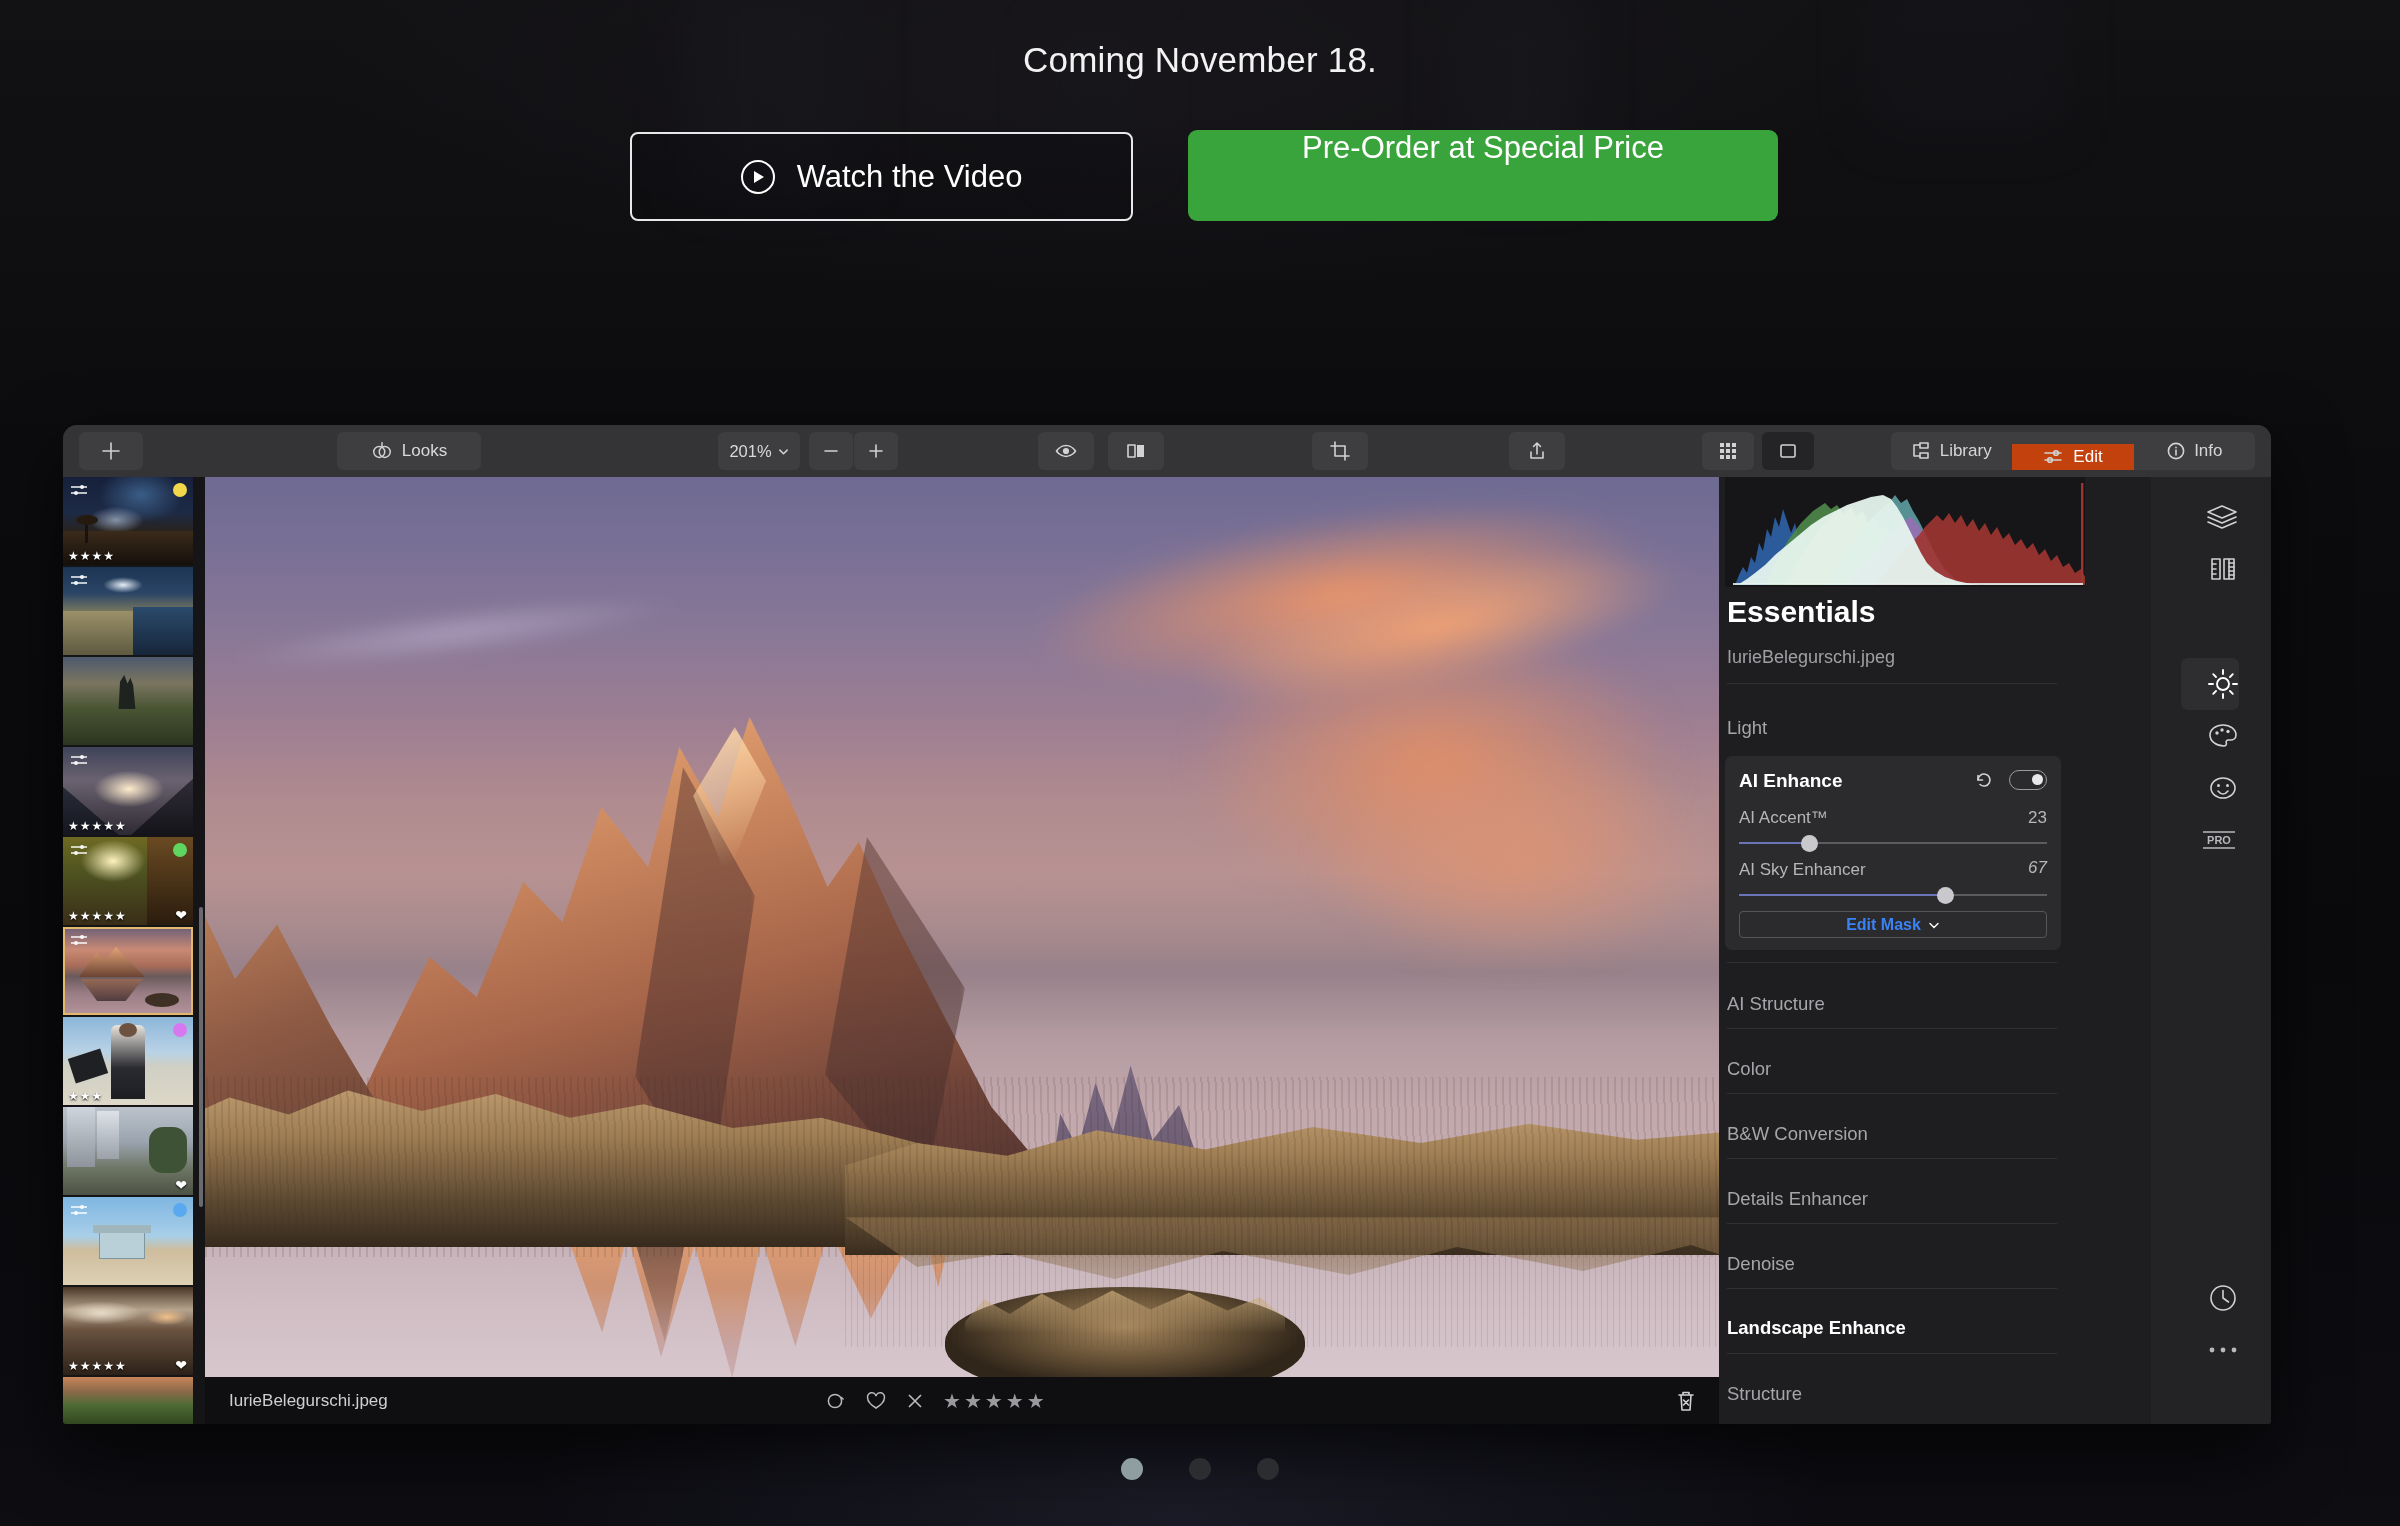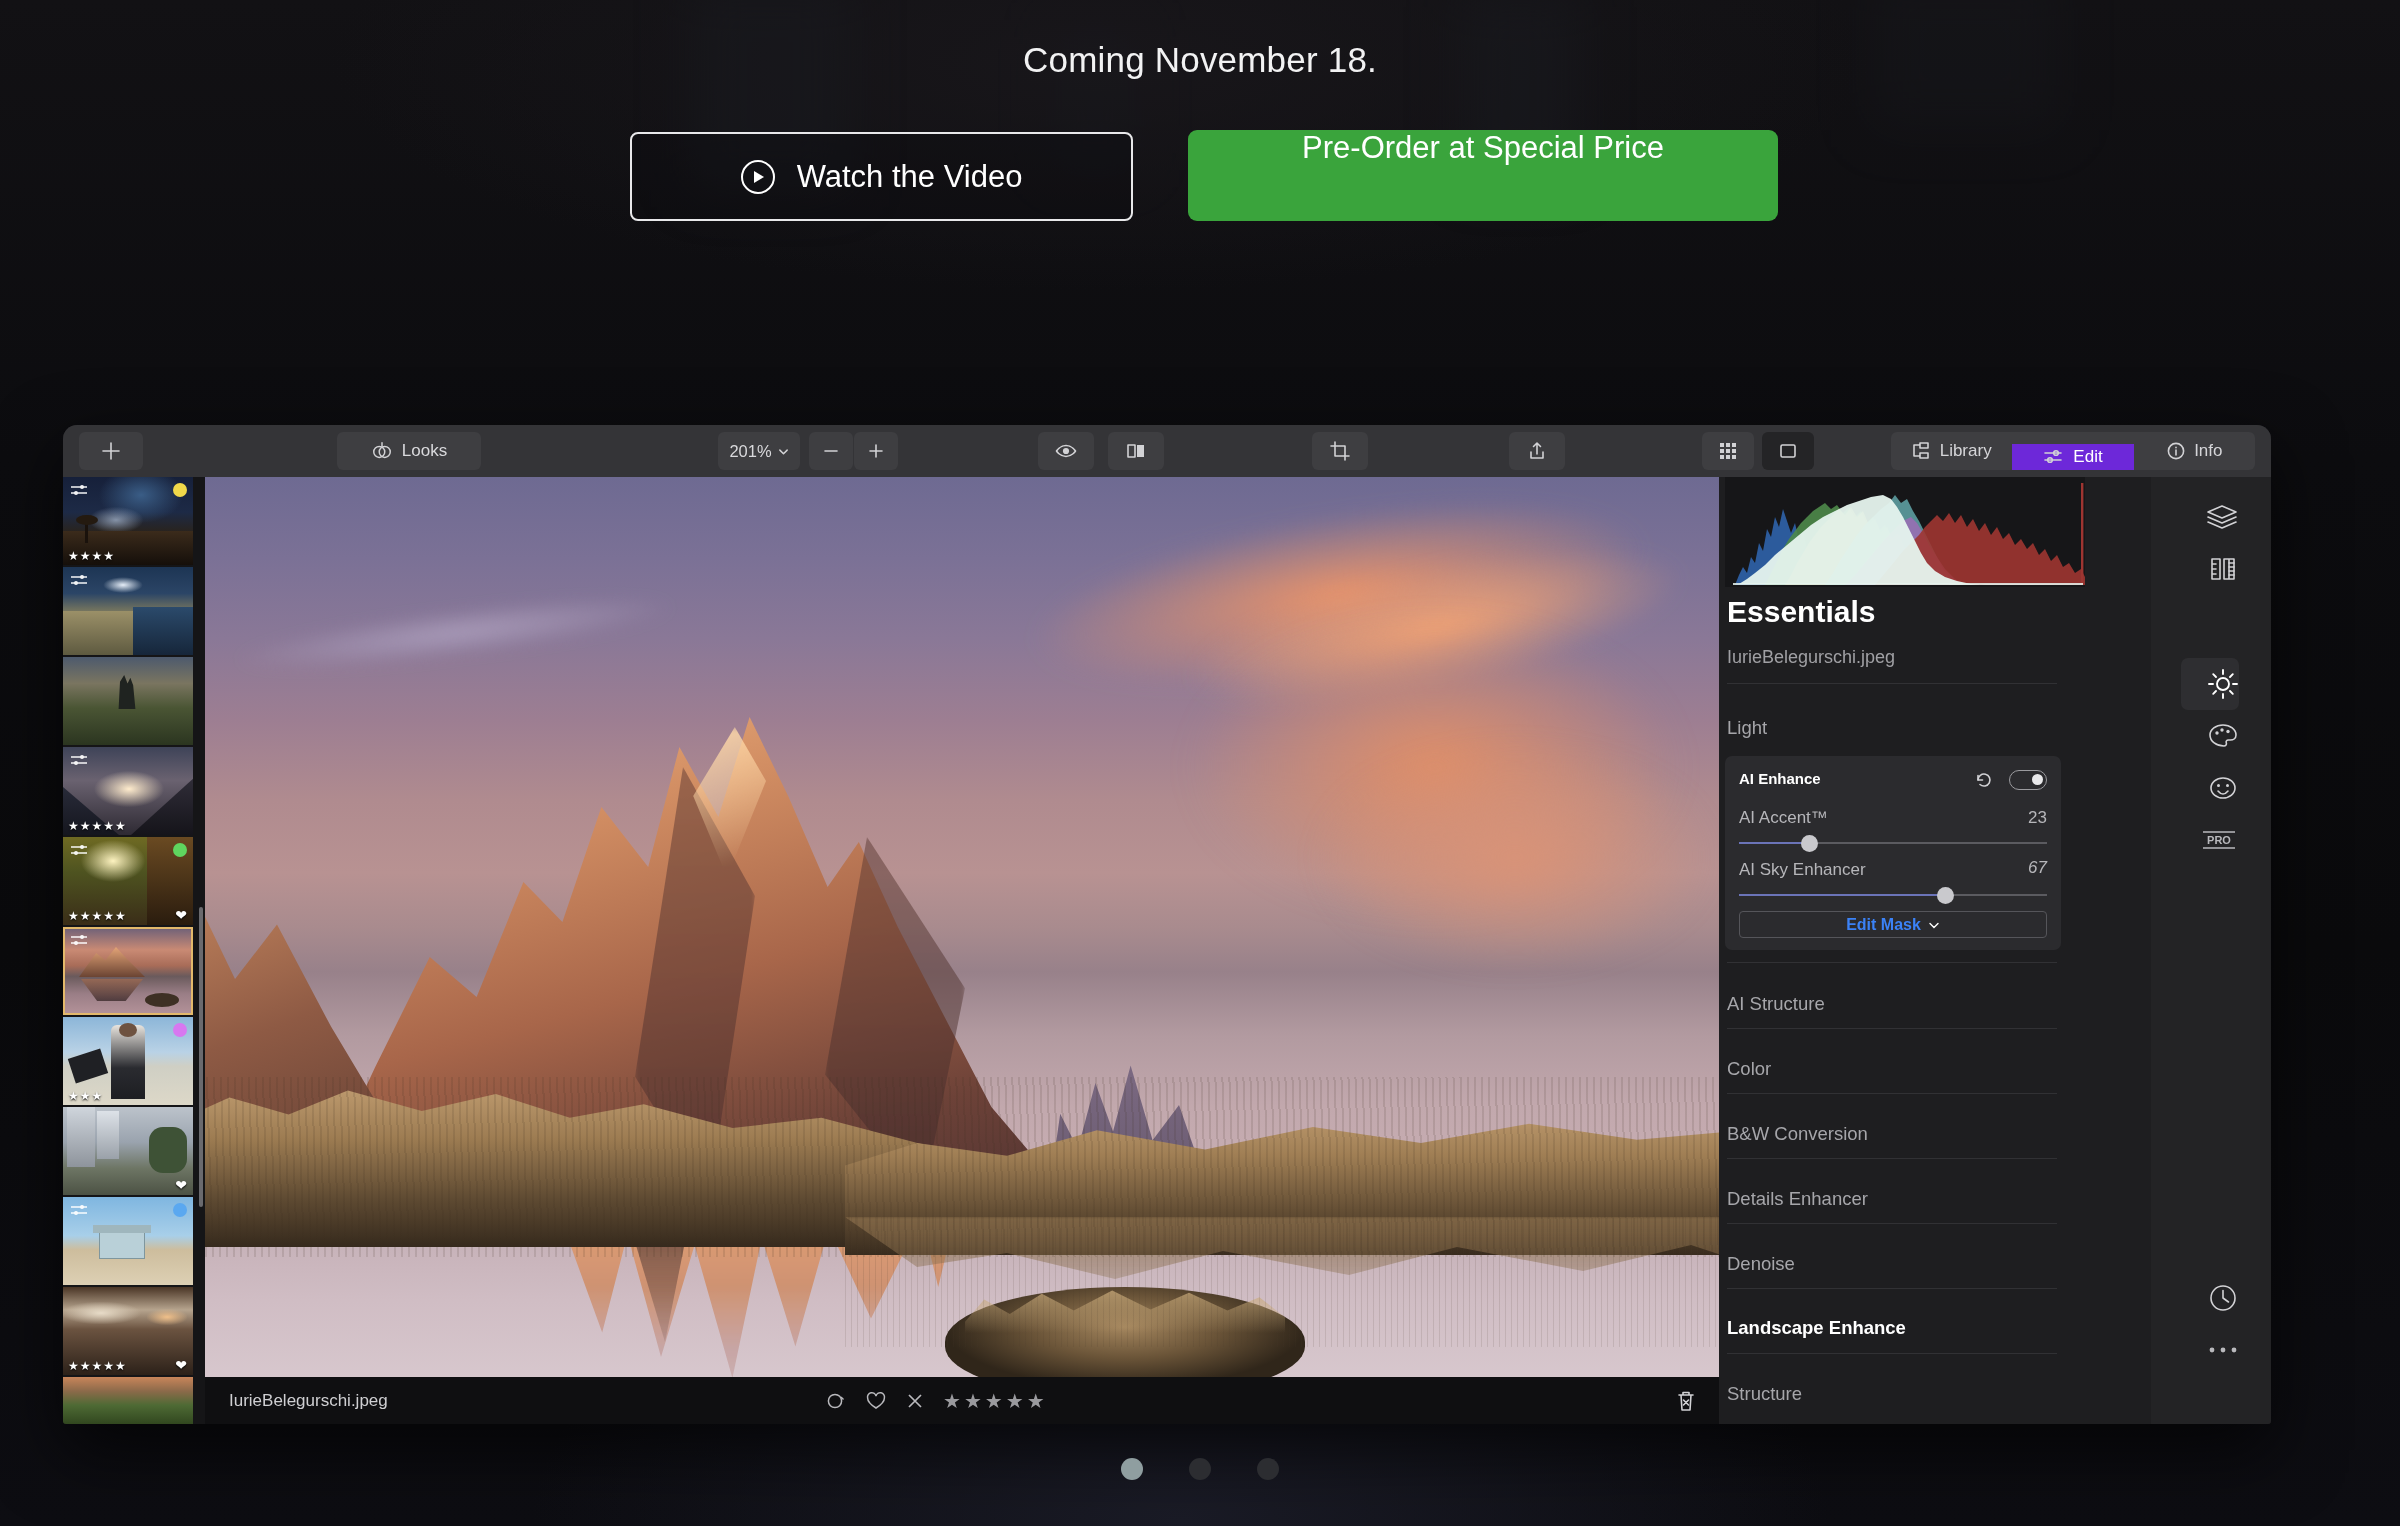--- a/index.html
+++ b/index.html
@@ -85,21 +85,21 @@
   .tb-single { position:absolute; left:1699px; width:52px; background:#242426; }
 
   .seg {
     position:absolute; left:1828px; top:7px; width:364px; height:38px;
     border-radius:6px; overflow:hidden; display:flex; background:#3e3e41;
   }
   .seg-item {
     flex:1; display:flex; align-items:center; justify-content:center; gap:8px;
     color:#d5d5d8; font-size:17px; cursor:pointer;
   }
-  .seg-item.active { background:#6d28d9; color:#ffffff;margin-top:12px; }
+  .seg-item.active { background:#c2410c; color:#ffffff;margin-top:12px; }
 
   svg { display:block; }
   .ico { stroke:#d2d2d5; stroke-width:1.6; fill:none; stroke-linecap:round; stroke-linejoin:round; }
 
   
   .filmstrip {
     position:absolute; left:0; top:52px; width:142px; height:947px;
     background:#151517; overflow:hidden;
   }
   .fs-top { position:absolute; left:0; top:-16px; width:130px; height:18px; background:#3c3c3f; opacity:.9; }
@@ -139,21 +139,21 @@
 
   .row-label {
     position:absolute; left:8px; color:#a6a6aa; font-size:18.5px;
   }
   .row-label.sel { color:#ffffff; font-weight:bold; }
 
   .card {
     position:absolute; left:6px; top:279px; width:336px; height:194px;
     background:#2b2b2e; border-radius:7px;
   }
-  .card-title { position:absolute; left:14px; top:14px; color:#ffffff; font-size:15px; font-weight:bold; }
+  .card-title { position:absolute; left:14px; top:14px; color:#ffffff; font-size:19px; font-weight:bold; }
   .card-reset { position:absolute; right:66px; top:14px; }
   .toggle {
     position:absolute; right:14px; top:14px; width:38px; height:20px;
     border-radius:10px; border:1.6px solid #9b9b9f; background:transparent;
   }
   .toggle i { position:absolute; right:3px; top:3px; width:11px; height:11px; border-radius:50%; background:#e8e8ea; }
 
   .sl-name { position:absolute; color:#b6b6ba; font-size:17px; }
   .sl-val  { position:absolute; right:14px; color:#b6b6ba; font-size:17px; }
   .sl-track { position:absolute; left:14px; width:308px; height:2px; background:#5b5b60; }

